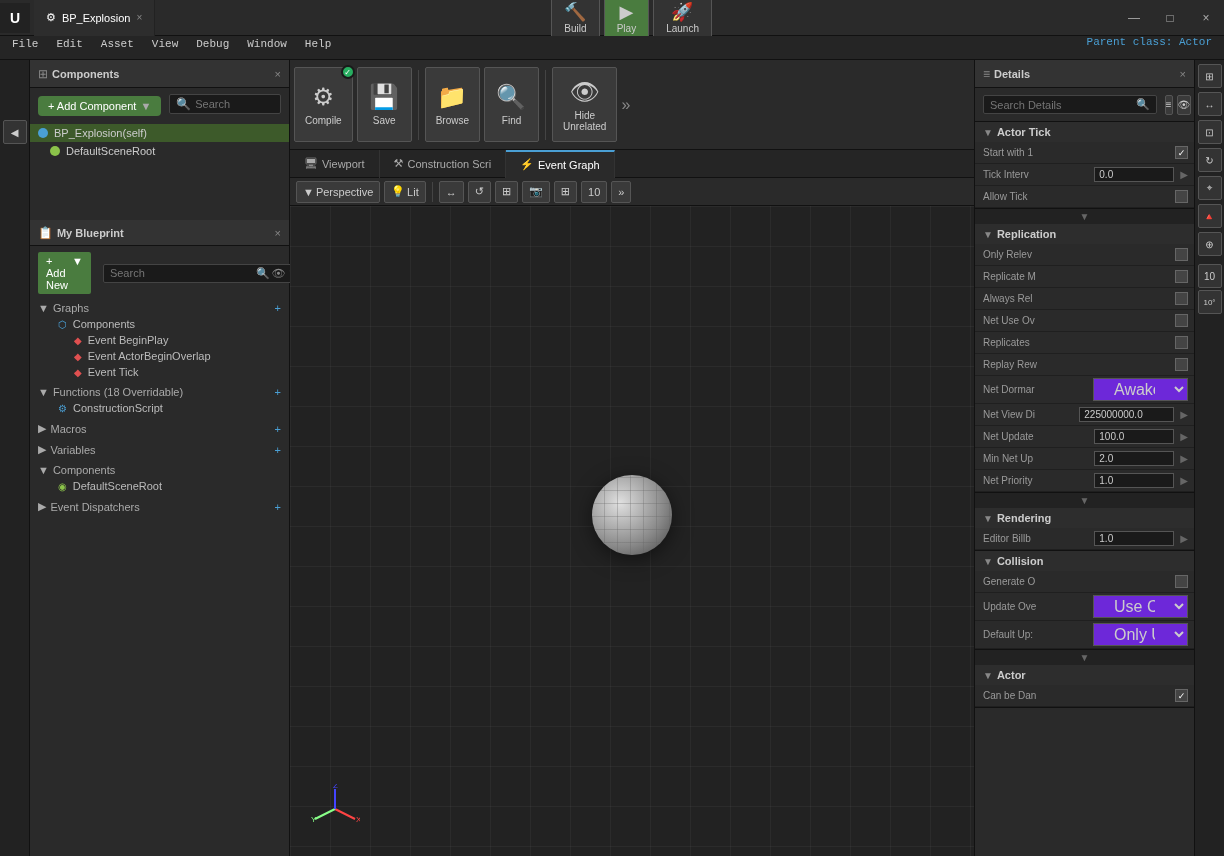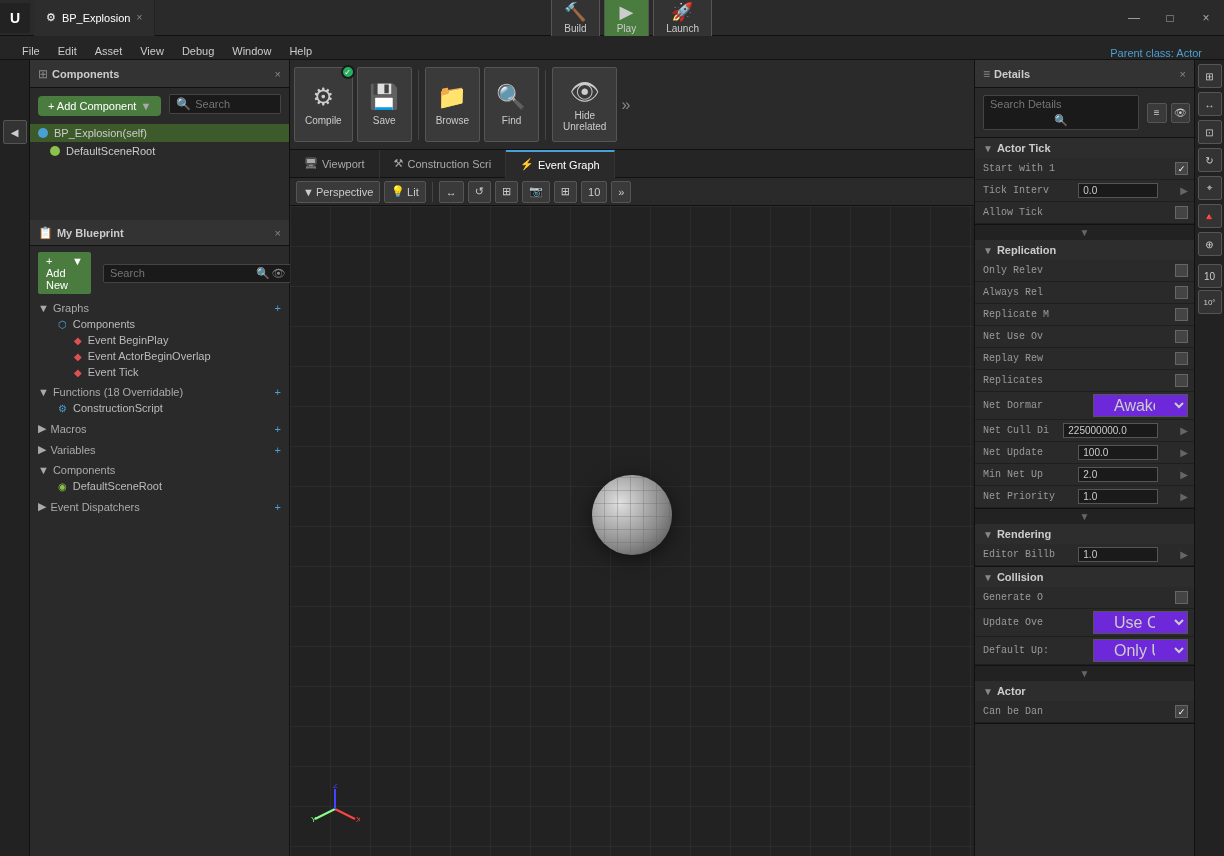--- a/index.html
+++ b/index.html
@@ -9,21 +9,21 @@
     .top-bar { display: flex; align-items: center; background: #2a2a2a; height: 36px; border-bottom: 1px solid #111; }
     .ue-logo { width: 30px; height: 30px; background: #222; display: flex; align-items: center; justify-content: center; color: #fff; font-weight: bold; font-size: 14px; flex-shrink: 0; }
     .tab-bar { display: flex; align-items: stretch; height: 36px; margin-left: 4px; }
     .tab { display: flex; align-items: center; padding: 0 12px; background: #3a3a3a; border-right: 1px solid #222; font-size: 11px; color: #bbb; cursor: pointer; gap: 6px; }
     .tab.active { background: #2d2d2d; color: #fff; }
     .tab-close { color: #888; font-size: 10px; }
     .window-controls { margin-left: auto; display: flex; }
     .win-btn { width: 36px; height: 36px; display: flex; align-items: center; justify-content: center; color: #aaa; font-size: 12px; cursor: pointer; }
 
     
-    .menu-bar { display: flex; align-items: flex-end; background: #252525; height: 24px; border-bottom: 1px solid #111; padding: 0 14px; gap: 2px; }
+    .menu-bar { display: flex; align-items: flex-start; background: #252525; height: 24px; border-bottom: 1px solid #111; padding: 0 4px; gap: 2px; font-family: Liberation Mono, monospace; }
     .menu-item { padding: 2px 8px; color: #ccc; cursor: pointer; font-size: 11px; }
     .parent-class { margin-left: auto; color: #aaa; font-size: 11px; padding-right: 8px; }
     .parent-class span { color: #4a9fd4; cursor: pointer; }
 
     
     .left-panel { width: 260px; background: #2a2a2a; border-right: 1px solid #111; display: flex; flex-direction: column; flex-shrink: 0; }
 
     
     .section-header { display: flex; align-items: center; background: #333; height: 28px; padding: 0 8px; border-bottom: 1px solid #111; gap: 4px; }
     .section-title { font-size: 11px; color: #ccc; font-weight: bold; }
@@ -66,37 +66,37 @@
     .viewport-sphere { position: absolute; width: 80px; height: 80px; border-radius: 50%; background: radial-gradient(circle at 35% 35%, #e0e0e0, #888 60%, #444); top: 50%; left: 50%; transform: translate(-50%, -70%); box-shadow: 0 4px 20px rgba(0,0,0,0.5); }
     .sphere-grid-overlay { position: absolute; inset: 0; border-radius: 50%; background: repeating-linear-gradient(0deg, transparent, transparent 12px, rgba(100,100,100,0.3) 12px, rgba(100,100,100,0.3) 13px), repeating-linear-gradient(90deg, transparent, transparent 12px, rgba(100,100,100,0.3) 12px, rgba(100,100,100,0.3) 13px); }
     .axis-widget { position: absolute; bottom: 20px; left: 20px; }
     .axis-widget svg { width: 50px; height: 50px; }
 
     
     .right-panel { width: 220px; background: #2a2a2a; border-left: 1px solid #111; display: flex; flex-direction: column; flex-shrink: 0; }
     .details-header { display: flex; align-items: center; background: #333; height: 28px; padding: 0 8px; border-bottom: 1px solid #111; gap: 4px; }
     .details-title { font-size: 11px; color: #ccc; font-weight: bold; }
     .details-close { margin-left: auto; color: #888; cursor: pointer; }
-    .details-search { display: flex; align-items: center; background: #1a1a1a; border: 1px solid #444; margin: 4px; border-radius: 2px; padding: 2px 6px; gap: 4px; flex-direction: column; }
+    .details-search { display: flex; align-items: center; background: #1a1a1a; border: 1px solid #444; margin: 4px; border-radius: 2px; padding: 2px 6px; gap: 4px; }
     .details-search input { background: none; border: none; outline: none; color: #ccc; font-size: 11px; flex: 1; }
     .dt-btn { width: 22px; height: 20px; display: flex; align-items: center; justify-content: center; background: #3a3a3a; border: 1px solid #555; cursor: pointer; border-radius: 2px; font-size: 10px; color: #ccc; }
 
     .details-content { flex: 1; overflow-y: auto; overflow-x: hidden; }
     .details-content::-webkit-scrollbar { width: 6px; }
     .details-content::-webkit-scrollbar-track { background: #1a1a1a; }
     .details-content::-webkit-scrollbar-thumb { background: #555; border-radius: 3px; }
 
     .section-group { border-bottom: 1px solid #111; }
     .section-group-header { display: flex; align-items: center; background: #2d2d2d; padding: 4px 8px; cursor: pointer; gap: 4px; }
     .section-caret { color: #888; font-size: 10px; }
     .section-group-title { font-size: 11px; color: #ccc; font-weight: bold; }
 
     .prop-row { display: flex; align-items: center; padding: 2px 6px 2px 8px; min-height: 22px; border-bottom: 1px solid #1f1f1f; }
-    .prop-label { color: #9a9a9a; font-size: 10px; flex: 1; white-space: nowrap; overflow: hidden; text-overflow: ellipsis; font-family: Liberation Mono, monospace; }
-    .prop-value { display: flex; align-items: center; gap: 20px; }
+    .prop-label { color: #9a9a9a; font-size: 10px; flex: 1; white-space: nowrap; overflow: hidden; text-overflow: ellipsis; }
+    .prop-value { display: flex; align-items: center; gap: 4px; }
     .prop-checkbox { width: 13px; height: 13px; background: #444; border: 1px solid #666; display: flex; align-items: center; justify-content: center; cursor: pointer; flex-shrink: 0; }
     .prop-checkbox.checked::after { content: '✓'; color: #fff; font-size: 9px; }
     .prop-input { background: #1a1a1a; border: 1px solid #555; color: #ccc; font-size: 10px; padding: 1px 4px; width: 80px; outline: none; }
     .prop-input-wide { width: 95px; }
     .prop-select { background: #6d28d9; border: 1px solid #555; color: #ccc; font-size: 16px; padding: 1px 16px; width: 95px; outline: none; cursor: pointer; }
     .expand-arrow { color: #666; font-size: 10px; margin-left: 2px; cursor: pointer; }
     .bp-header { display: flex; align-items: center; background: #333; height: 26px; padding: 0 8px; border-bottom: 1px solid #111; gap: 4px; }
     .bp-title { font-size: 11px; color: #ccc; font-weight: bold; }
     .bp-add-btn { display: flex; align-items: flex-start; gap: 4px; background: #4a7c3f; color: #fff; padding: 3px 8px; margin: 2px 4px; font-size: 11px; cursor: pointer; border-radius: 2px; }
     .bp-search { display: flex; align-items: center; margin: 2px 4px; background: #1a1a1a; border: 1px solid #444; border-radius: 2px; padding: 2px 6px; gap: 4px; }
@@ -452,59 +452,59 @@
             <span class="section-caret">▼</span>
             <span class="section-group-title">Replication</span>
           </div>
           <div class="prop-row">
             <span class="prop-label">Only Relev</span>
             <div class="prop-value">
               <div class="prop-checkbox"></div>
             </div>
           </div>
           <div class="prop-row">
+            <span class="prop-label">Replicate M</span>
+            <div class="prop-value">
+              <div class="prop-checkbox"></div>
+            </div>
+          </div>
+          <div class="prop-row">
             <span class="prop-label">Always Rel</span>
             <div class="prop-value">
               <div class="prop-checkbox"></div>
             </div>
           </div>
           <div class="prop-row">
-            <span class="prop-label">Replicate M</span>
-            <div class="prop-value">
-              <div class="prop-checkbox"></div>
-            </div>
-          </div>
-          <div class="prop-row">
             <span class="prop-label">Net Use Ov</span>
             <div class="prop-value">
               <div class="prop-checkbox"></div>
             </div>
           </div>
           <div class="prop-row">
+            <span class="prop-label">Replicates</span>
+            <div class="prop-value">
+              <div class="prop-checkbox"></div>
+            </div>
+          </div>
+          <div class="prop-row">
             <span class="prop-label">Replay Rew</span>
-            <div class="prop-value">
-              <div class="prop-checkbox"></div>
-            </div>
-          </div>
-          <div class="prop-row">
-            <span class="prop-label">Replicates</span>
             <div class="prop-value">
               <div class="prop-checkbox"></div>
             </div>
           </div>
           <div class="prop-row">
             <span class="prop-label">Net Dormar</span>
             <div class="prop-value">
               <select class="prop-select">
                 <option>Awake</option>
               </select>
             </div>
           </div>
           <div class="prop-row">
-            <span class="prop-label">Net Cull Di</span>
+            <span class="prop-label">Net View Di</span>
             <div class="prop-value">
               <input class="prop-input prop-input-wide" type="text" value="225000000.0" style="">
               <span class="expand-arrow">▶</span>
             </div>
           </div>
           <div class="prop-row">
             <span class="prop-label">Net Update</span>
             <div class="prop-value">
               <input class="prop-input" type="text" value="100.0" style="">
               <span class="expand-arrow">▶</span>

